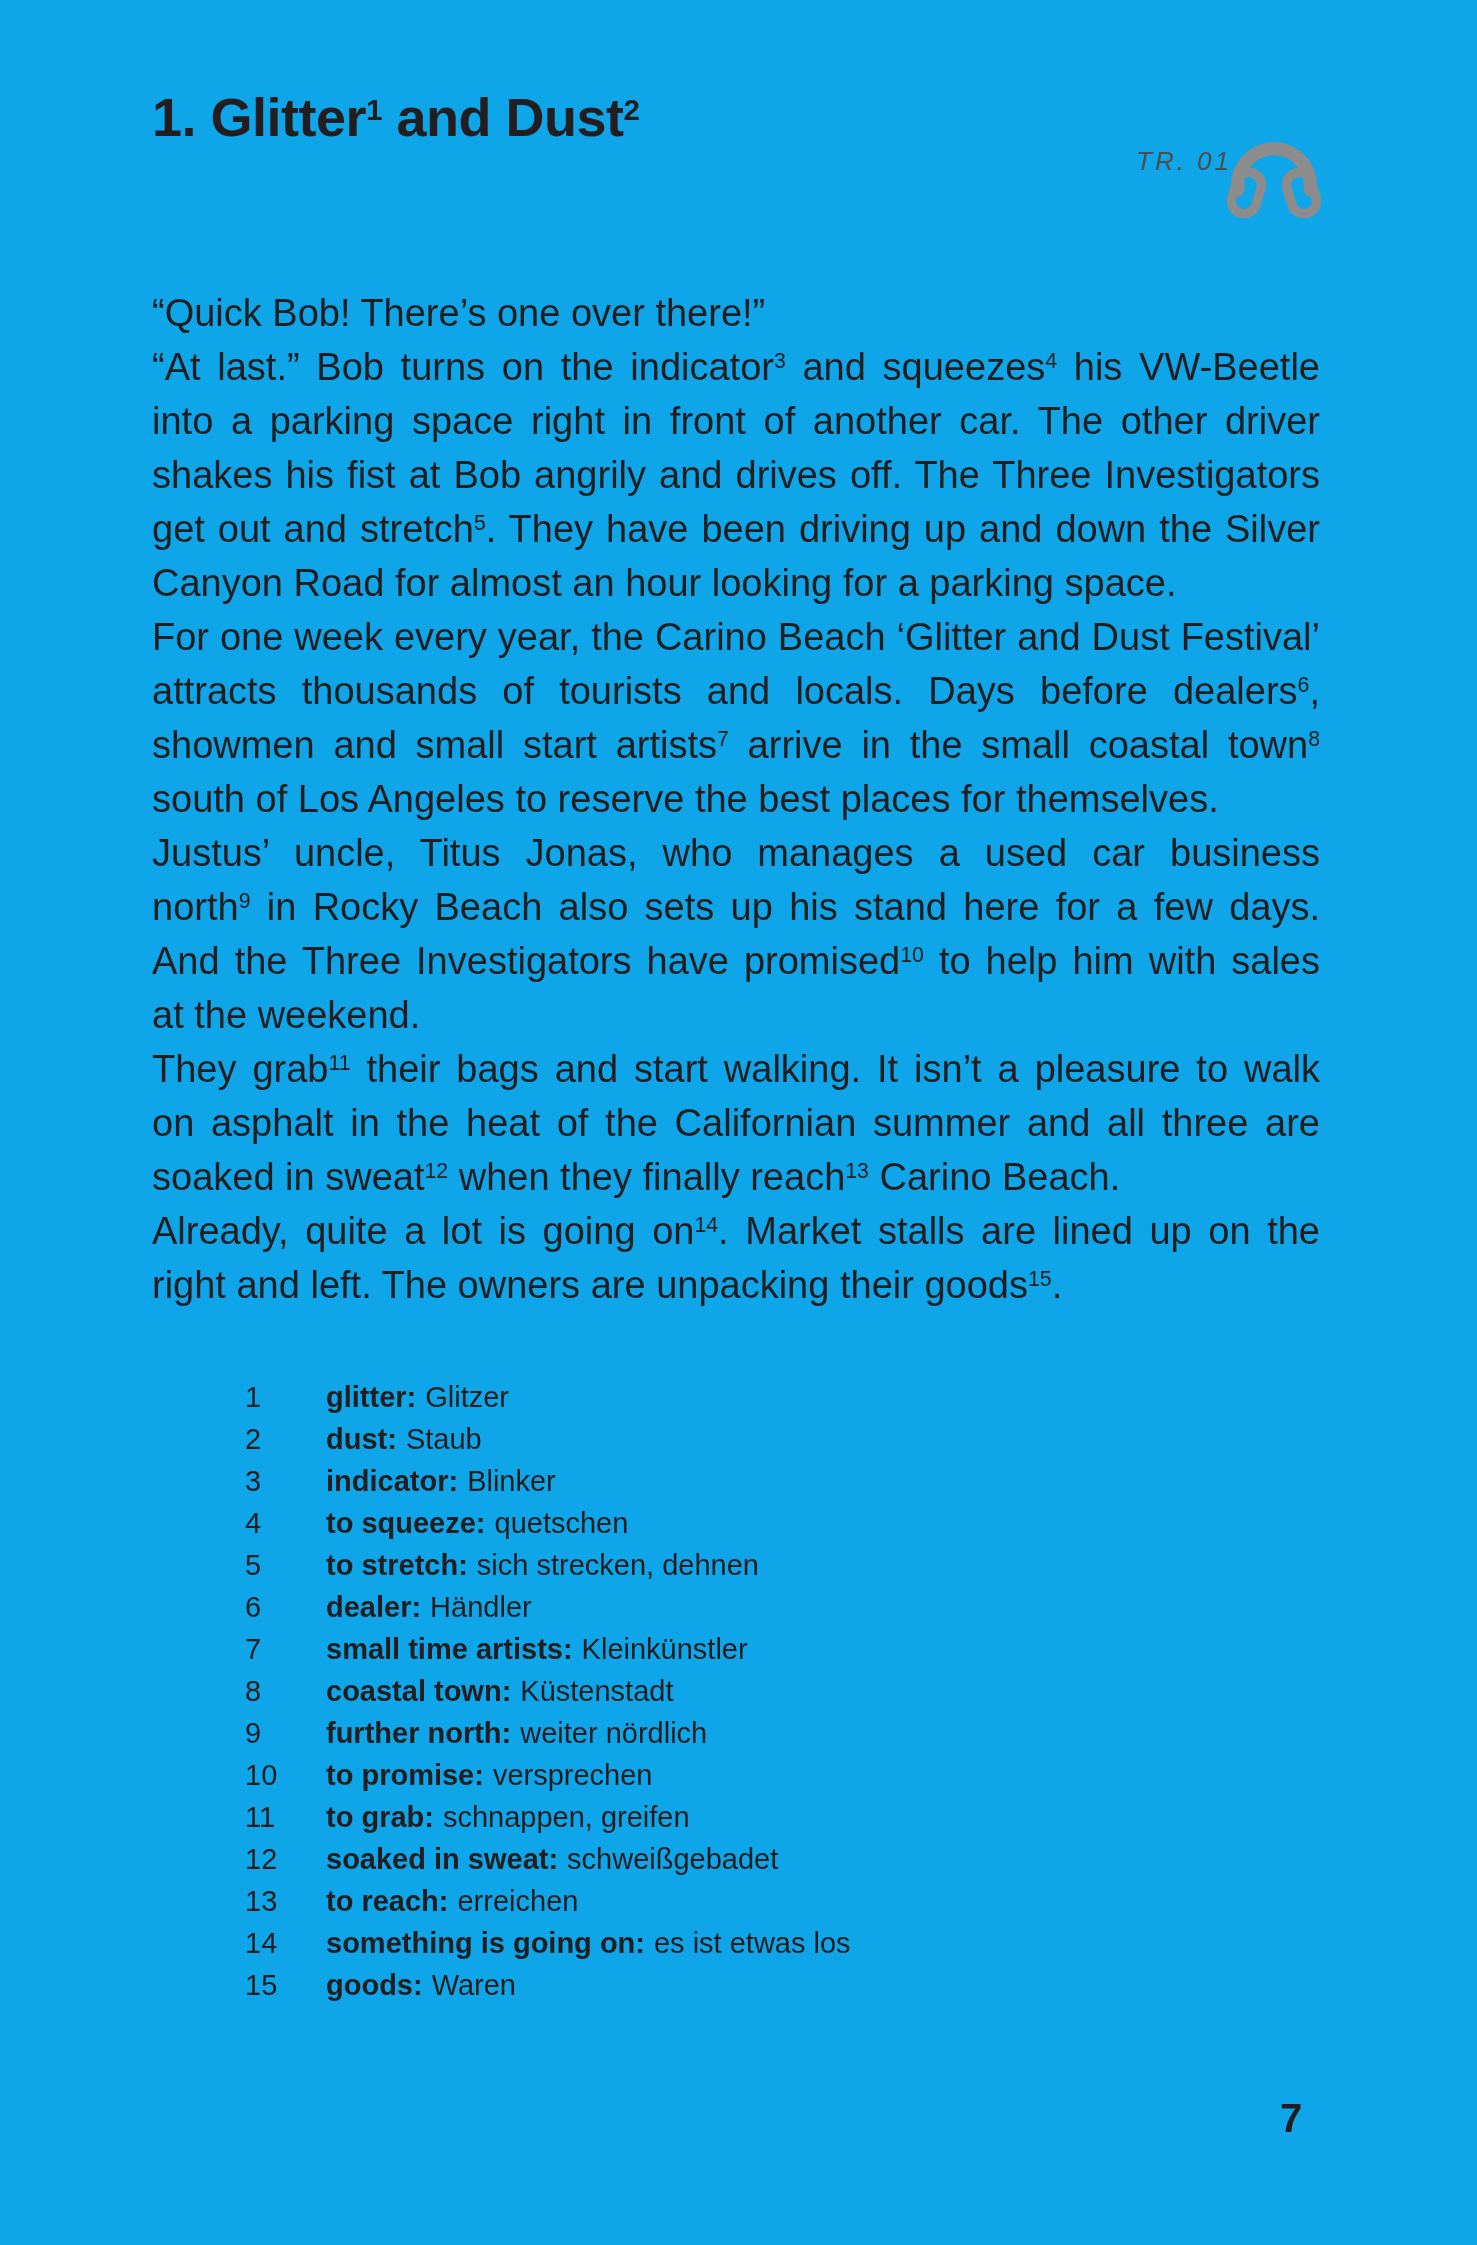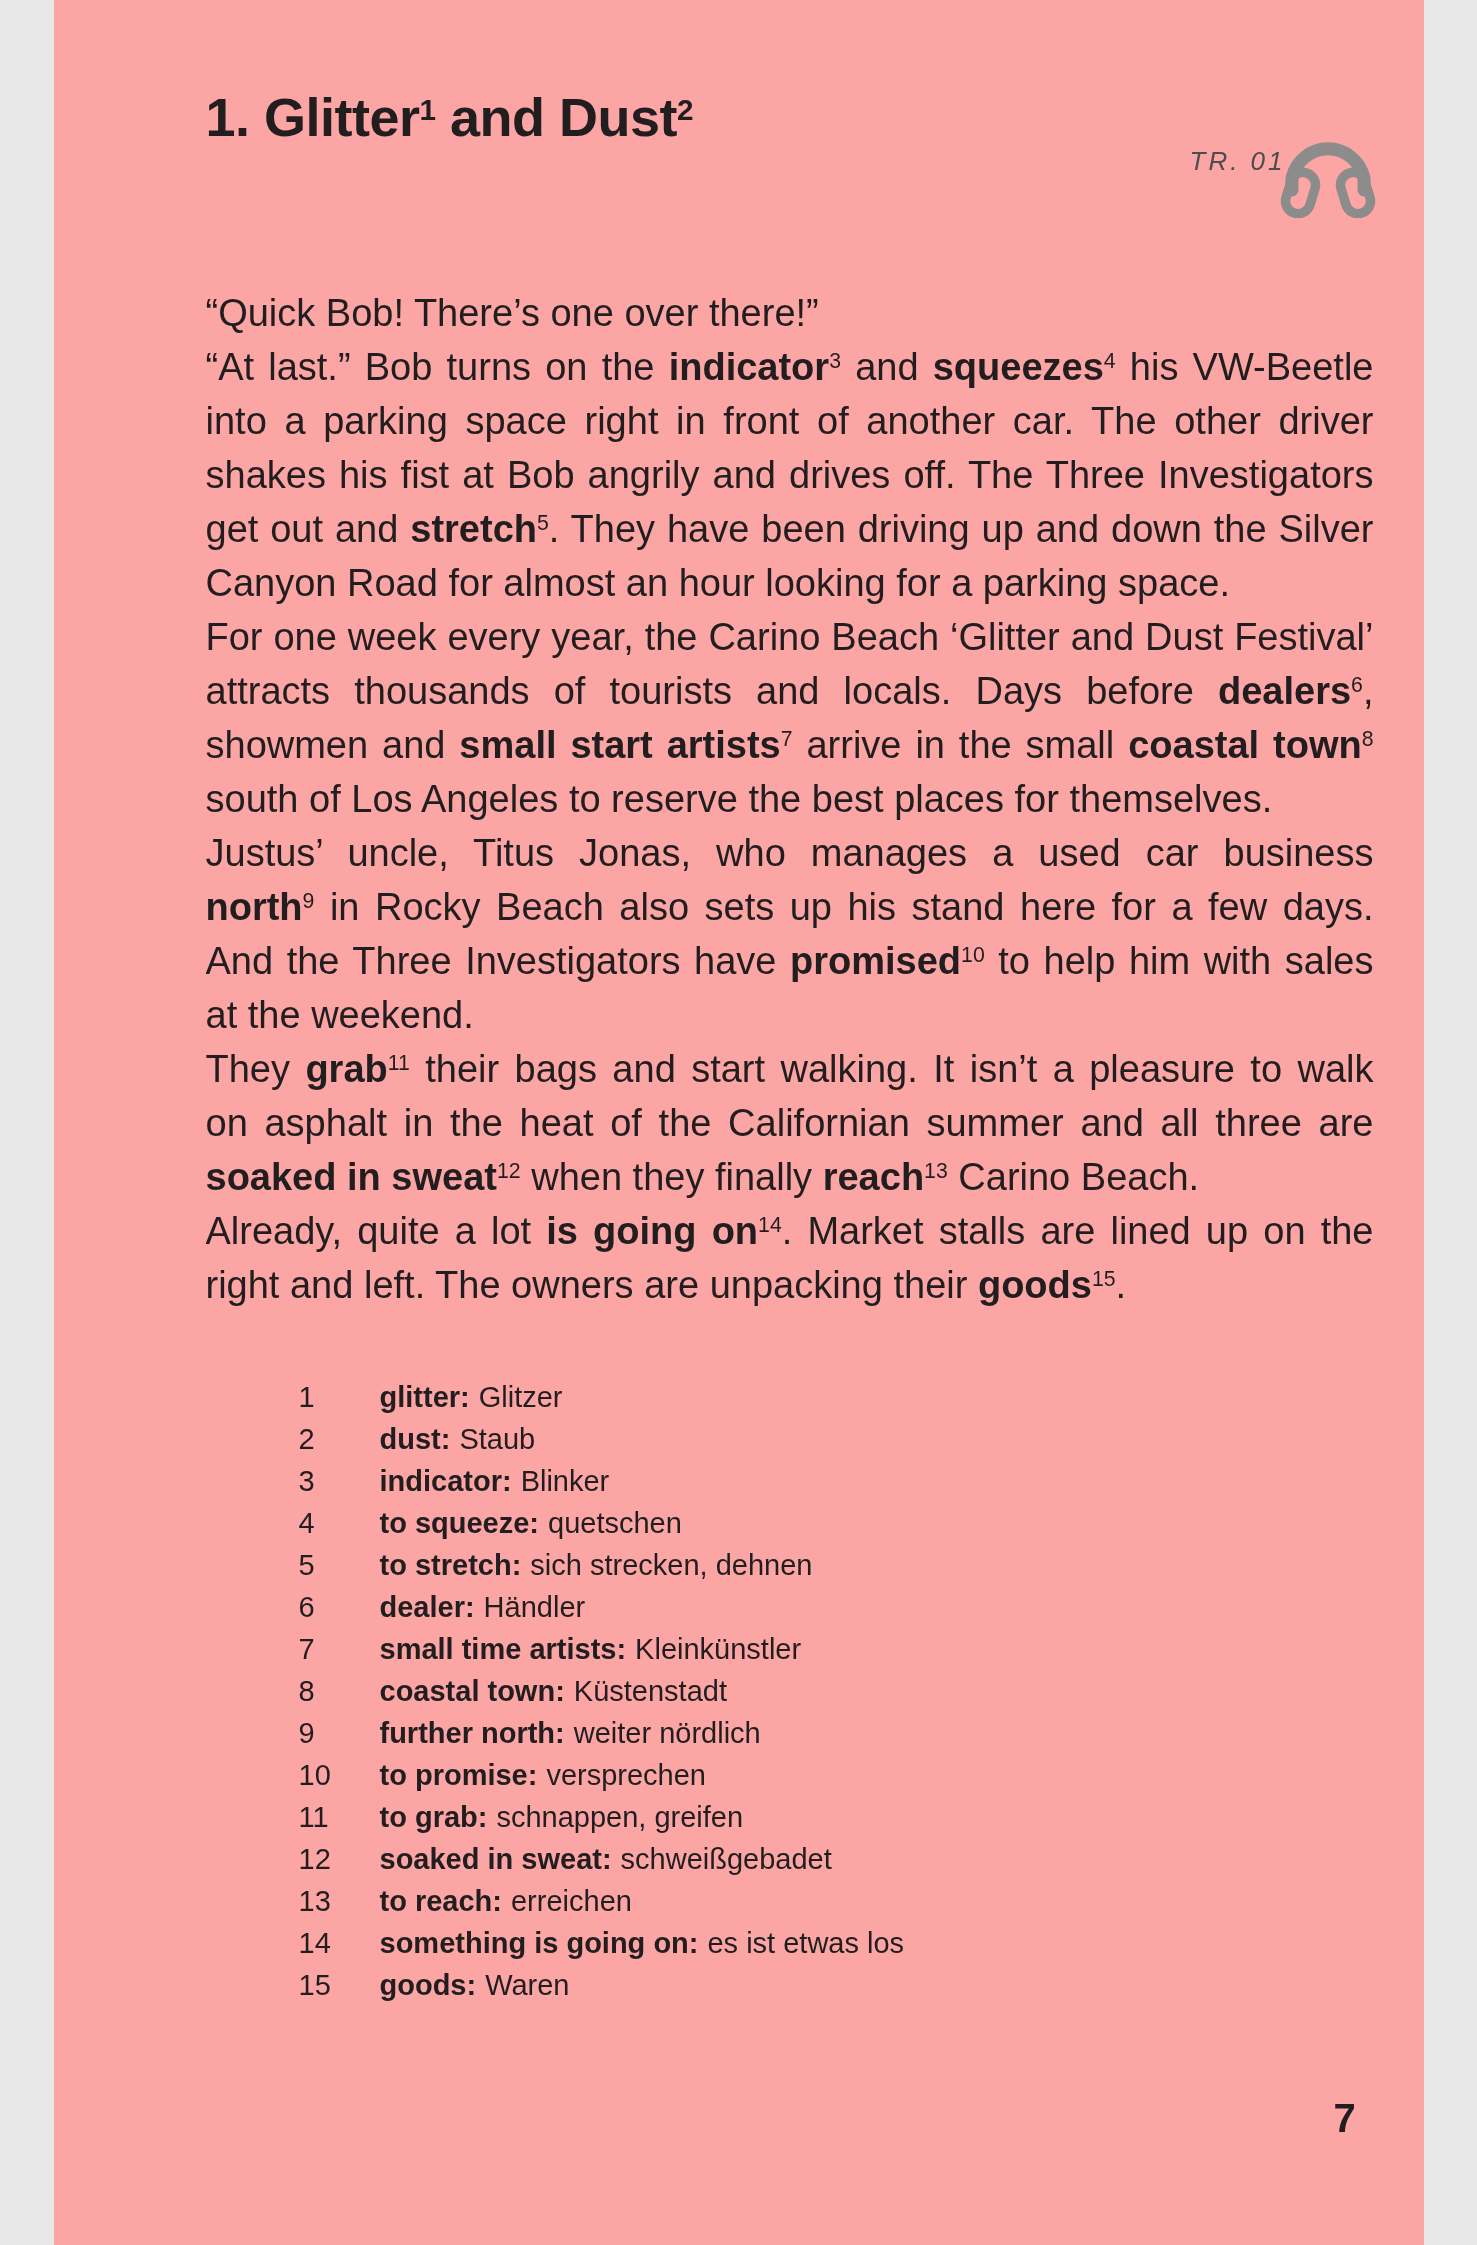--- a/index.html
+++ b/index.html
@@ -1,19 +1,19 @@
 <!DOCTYPE html>
 <html><head>
 <meta charset="utf-8">
 <style>
   html,body{margin:0;padding:0;background:#e8e8e8;}
   .page{
     position:relative;
-    width:1370px;height:2245px;
-    background:#fca5a5;
+    width:1477px;height:2245px;
+    background:#0ea5e9;
     font-family:"Liberation Sans", sans-serif;
     color:#221e1f;
     overflow:hidden;
     margin:0 auto;
   }
   
   .chapter-title{
     position:absolute; left:152px; top:86px;
     font-size:54px; font-weight:bold; letter-spacing:-0.5px;
     margin:0; white-space:nowrap;
@@ -36,21 +36,21 @@
   .line{
     font-size:38px; line-height:54px; height:54px;
     white-space:nowrap; overflow:hidden;
   }
   .line.just{
     text-align:justify; white-space:normal;
   }
   .line.just::after{
     content:""; display:inline-block; width:100%;
   }
-  .line .b{ font-weight:bold; }
+  .line .b{ font-weight:normal; }
   .line sup{
     font-size:56%; font-weight:400;
     position:relative; top:-0.55em; vertical-align:baseline; line-height:0;
   }
   
   .vocab{
     position:absolute; left:245px; top:1376px; width:1100px;
   }
   .vitem{
     font-size:29px; line-height:42px; height:42px; white-space:nowrap;

